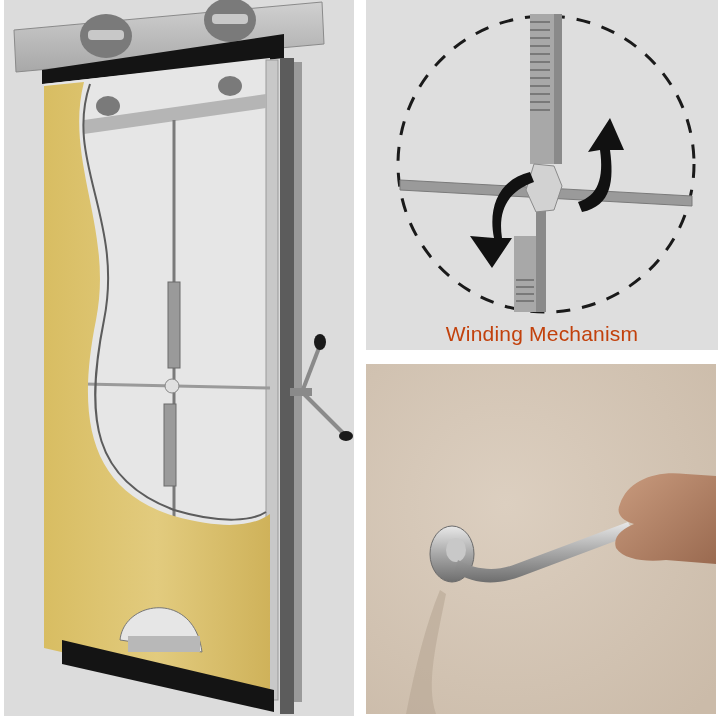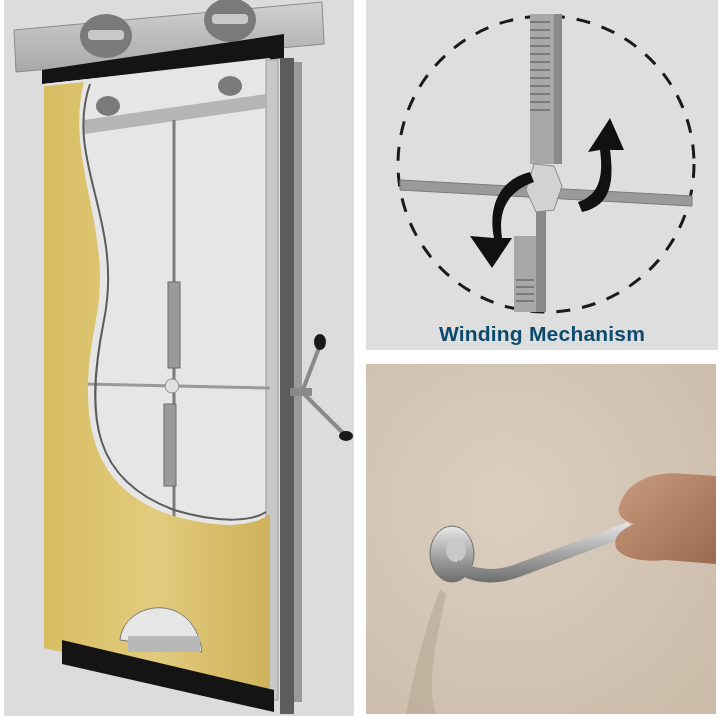--- a/index.html
+++ b/index.html
@@ -1,21 +1,21 @@
 <!DOCTYPE html>
 <html><head>
 <meta charset="utf-8">
 <style>
   html,body{margin:0;padding:0;background:#ffffff;}
   body{width:720px;height:718px;position:relative;overflow:hidden;font-family:"Liberation Sans",sans-serif;}
   .panel{position:absolute;overflow:hidden;}
   #left{left:4px;top:0;width:350px;height:716px;background:#dcdcdc;}
   #topright{left:366px;top:0;width:352px;height:350px;background:#dedede;}
   #botright{left:366px;top:364px;width:350px;height:350px;background:#d4c7b8;}
-  .caption{position:absolute;left:0;width:100%;top:322px;text-align:center;font-size:21px;color:#0c4a6e;letter-spacing:0.2px;font-weight:bold;}
+  .caption{position:absolute;left:0;width:100%;top:322px;text-align:center;font-size:21px;color:#c2410c;letter-spacing:0.2px;}
   svg{display:block;}
 </style>
 </head>
 <body>
 
 <div class="panel" id="left">
   <svg width="350" height="716" viewBox="0 0 350 716">
     <defs>
       <linearGradient id="wood" x1="0" x2="1" y1="0" y2="0">
         <stop offset="0" stop-color="#d8bd62"></stop>

